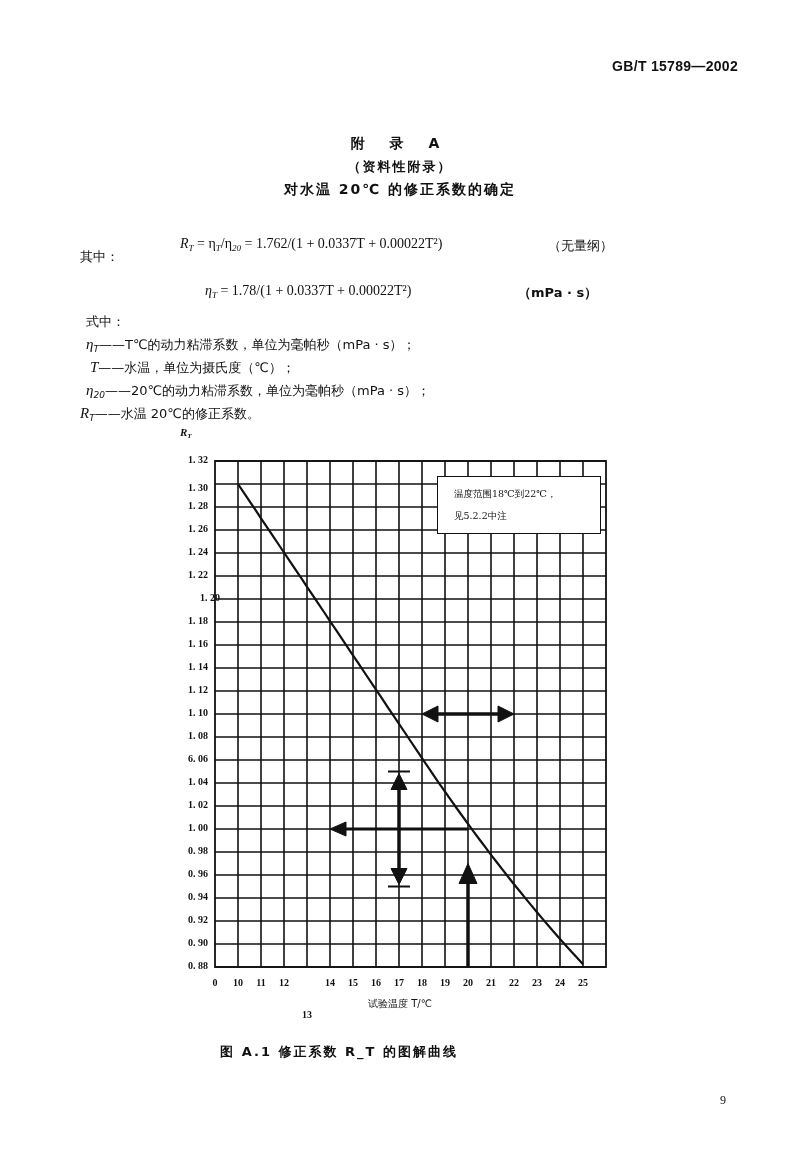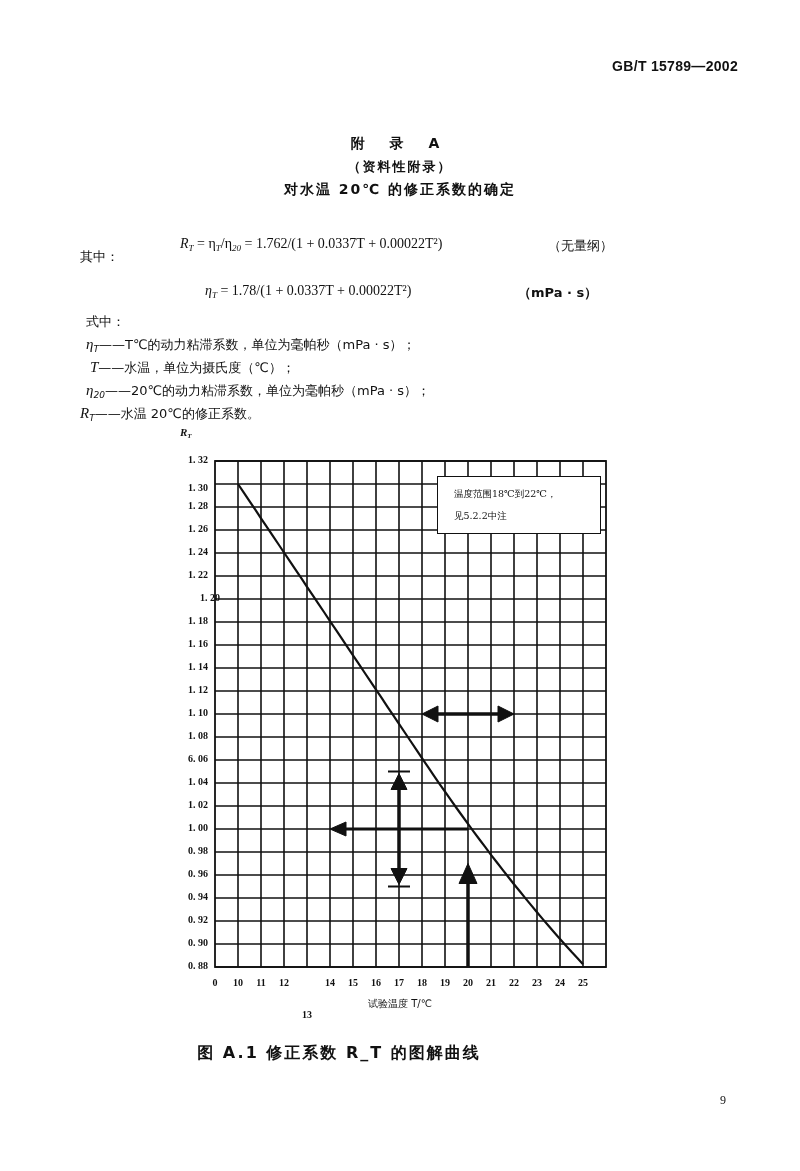--- a/index.html
+++ b/index.html
@@ -17,21 +17,21 @@
   .unit { font-size: 13px; font-family: "DejaVu Sans", sans-serif; white-space: nowrap; }
   .txt { font-size: 13px; font-family: "DejaVu Sans", sans-serif; white-space: nowrap; }
   .sym { font-family: "Liberation Serif", serif; font-style: italic; font-size: 15px; }
   .sub { font-size: 9px; vertical-align: -3px; font-style: italic; }
   .tick { font-size: 10px; font-family: "Liberation Serif", "DejaVu Serif", serif; font-weight: bold; }
   .ylabel { width: 36px; text-align: right; }
   .xlabel { width: 24px; text-align: center; }
   .note-box { left: 437px; top: 476px; width: 164px; height: 58px; border: 1.5px solid #111; background: #fff;
               font-size: 9.5px; font-family: "DejaVu Serif", serif; line-height: 24px; padding: 5px 0 0 16px; box-sizing: border-box; }
   .x-title { top: 997px; left: 0; width: 800px; text-align: center; font-size: 10px; font-family: "DejaVu Sans", sans-serif; }
-  .fig-caption { top: 1043px; left: 0; width: 678px; text-align: center; font-size: 16px; font-weight: bold; font-family: "DejaVu Sans", sans-serif; letter-spacing: 2px; }
+  .fig-caption { top: 1043px; left: 0; width: 678px; text-align: center; font-size: 13px; font-weight: bold; font-family: "DejaVu Sans", sans-serif; letter-spacing: 2px; }
   .page-no { left: 720px; top: 1093px; font-size: 12px; font-family: "Liberation Serif", serif; }
 </style>
 </head>
 <body>
 
 <div class="abs std-no">GB/T 15789—2002</div>
 
 <div class="abs center annex-title">附 录 A</div>
 <div class="abs center annex-sub">（资料性附录）</div>
 <div class="abs center annex-heading">对水温 20℃ 的修正系数的确定</div>

